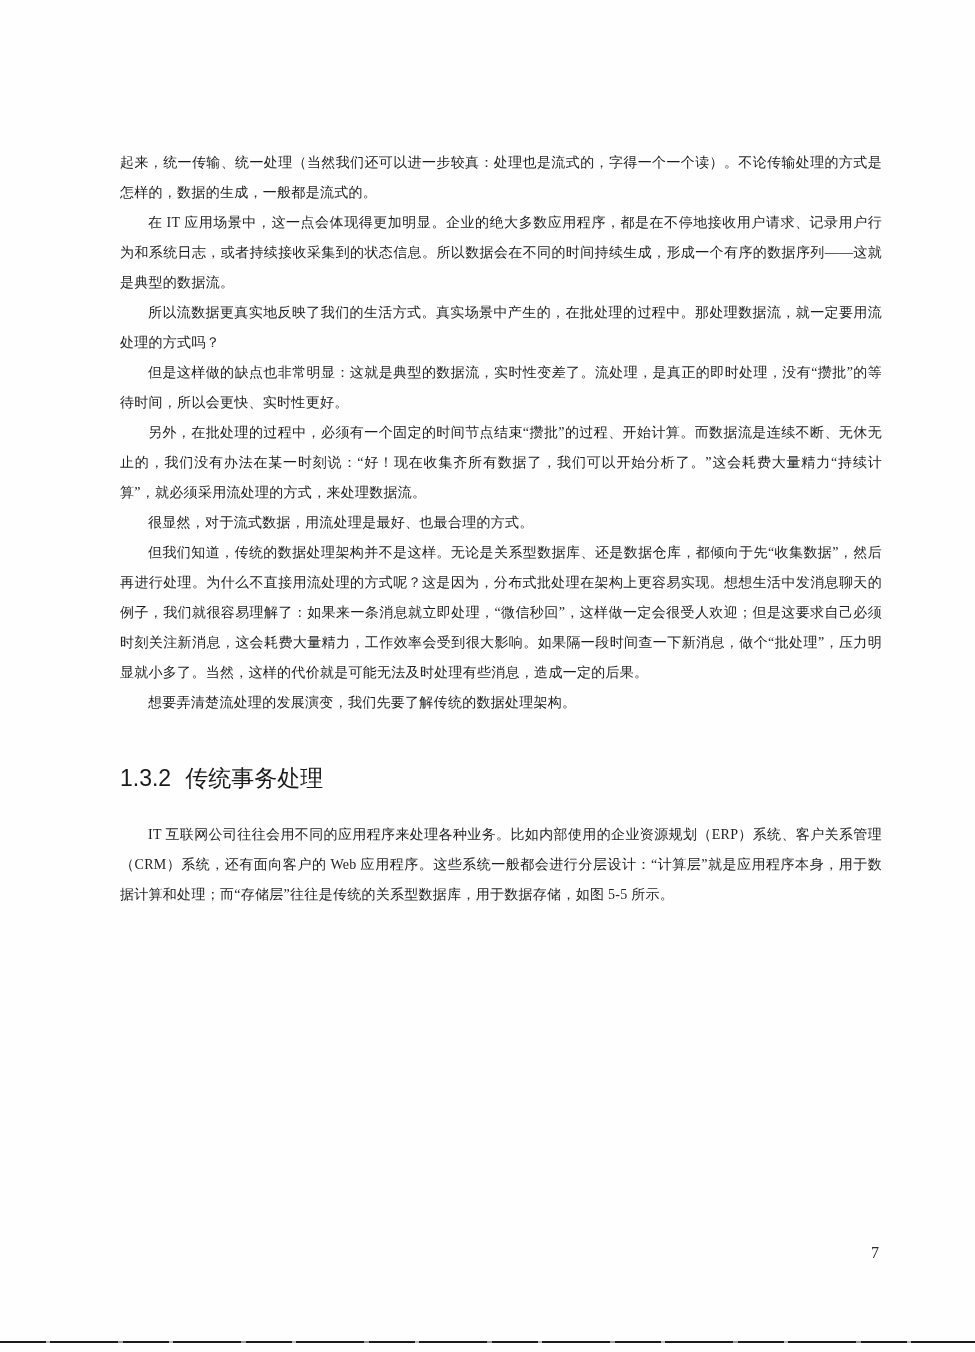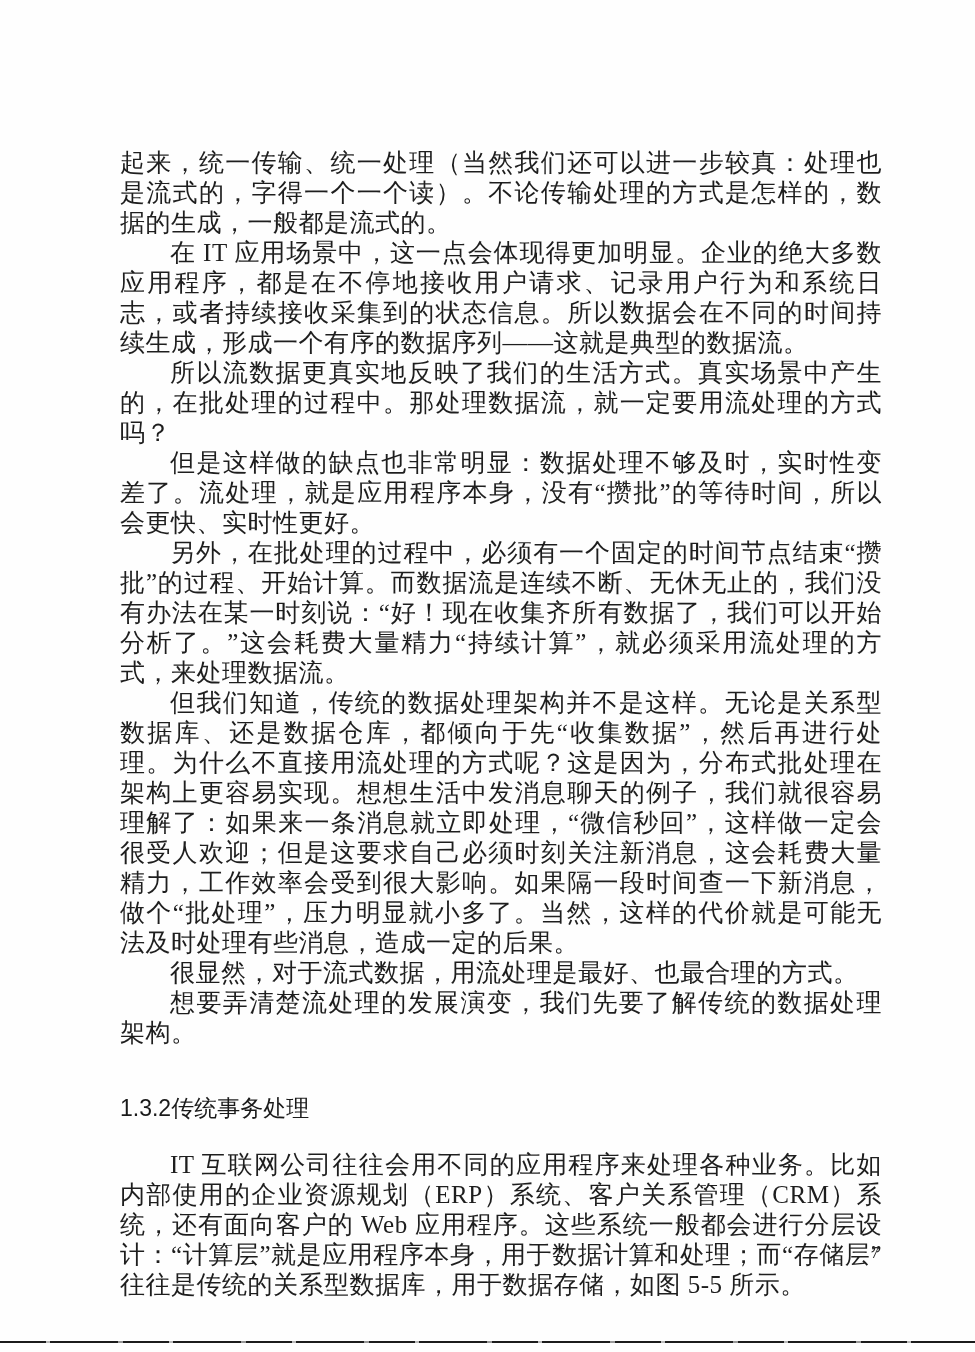--- a/index.html
+++ b/index.html
@@ -17,32 +17,33 @@
     color: #1e1e1e;
   }
   .content {
     position: absolute;
     left: 120px;
     top: 148px;
     width: 762px;
   }
   .content p {
     margin: 0;
-    font-size: 25px;
+    font-size: 14px;
     line-height: 30px;
     text-align: justify;
     letter-spacing: 0.02em;
     color: #1e1e1e;
   }
   .content p.indent {
     text-indent: 2em;
   }
   .section-heading {
     display: flex;
     align-items: baseline;
+    gap: 14px;
     margin: 44px 0 26px 0;
     font-family: "Liberation Sans", "DejaVu Sans", sans-serif;
     font-size: 23px;
     font-weight: 500;
     color: #1a1a1a;
     line-height: 32px;
   }
   .page-number {
     position: absolute;
     top: 1244px;
@@ -67,24 +68,24 @@
   }
 </style>
 </head>
 <body>
 
 <div class="page">
   <div class="content">
     <p>起来，统一传输、统一处理（当然我们还可以进一步较真：处理也是流式的，字得一个一个读）。不论传输处理的方式是怎样的，数据的生成，一般都是流式的。</p>
     <p class="indent">在 IT 应用场景中，这一点会体现得更加明显。企业的绝大多数应用程序，都是在不停地接收用户请求、记录用户行为和系统日志，或者持续接收采集到的状态信息。所以数据会在不同的时间持续生成，形成一个有序的数据序列——这就是典型的数据流。</p>
     <p class="indent">所以流数据更真实地反映了我们的生活方式。真实场景中产生的，在批处理的过程中。那处理数据流，就一定要用流处理的方式吗？</p>
-    <p class="indent">但是这样做的缺点也非常明显：数据处理不够及时，实时性变差了。流处理，就是应用程序本身，没有“攒批”的等待时间，所以会更快、实时性更好。</p>
+    <p class="indent">但是这样做的缺点也非常明显：这就是典型的数据流，实时性变差了。流处理，是真正的即时处理，没有“攒批”的等待时间，所以会更快、实时性更好。</p>
     <p class="indent">另外，在批处理的过程中，必须有一个固定的时间节点结束“攒批”的过程、开始计算。而数据流是连续不断、无休无止的，我们没有办法在某一时刻说：“好！现在收集齐所有数据了，我们可以开始分析了。”这会耗费大量精力“持续计算”，就必须采用流处理的方式，来处理数据流。</p>
+    <p class="indent">很显然，对于流式数据，用流处理是最好、也最合理的方式。</p>
     <p class="indent">但我们知道，传统的数据处理架构并不是这样。无论是关系型数据库、还是数据仓库，都倾向于先“收集数据”，然后再进行处理。为什么不直接用流处理的方式呢？这是因为，分布式批处理在架构上更容易实现。想想生活中发消息聊天的例子，我们就很容易理解了：如果来一条消息就立即处理，“微信秒回”，这样做一定会很受人欢迎；但是这要求自己必须时刻关注新消息，这会耗费大量精力，工作效率会受到很大影响。如果隔一段时间查一下新消息，做个“批处理”，压力明显就小多了。当然，这样的代价就是可能无法及时处理有些消息，造成一定的后果。</p>
-    <p class="indent">很显然，对于流式数据，用流处理是最好、也最合理的方式。</p>
     <p class="indent">想要弄清楚流处理的发展演变，我们先要了解传统的数据处理架构。</p>
 
     <div class="section-heading">
       <span>1.3.2</span>
       <span>传统事务处理</span>
     </div>
 
     <p class="indent">IT 互联网公司往往会用不同的应用程序来处理各种业务。比如内部使用的企业资源规划（ERP）系统、客户关系管理（CRM）系统，还有面向客户的 Web 应用程序。这些系统一般都会进行分层设计：“计算层”就是应用程序本身，用于数据计算和处理；而“存储层”往往是传统的关系型数据库，用于数据存储，如图 5-5 所示。</p>
   </div>
 

